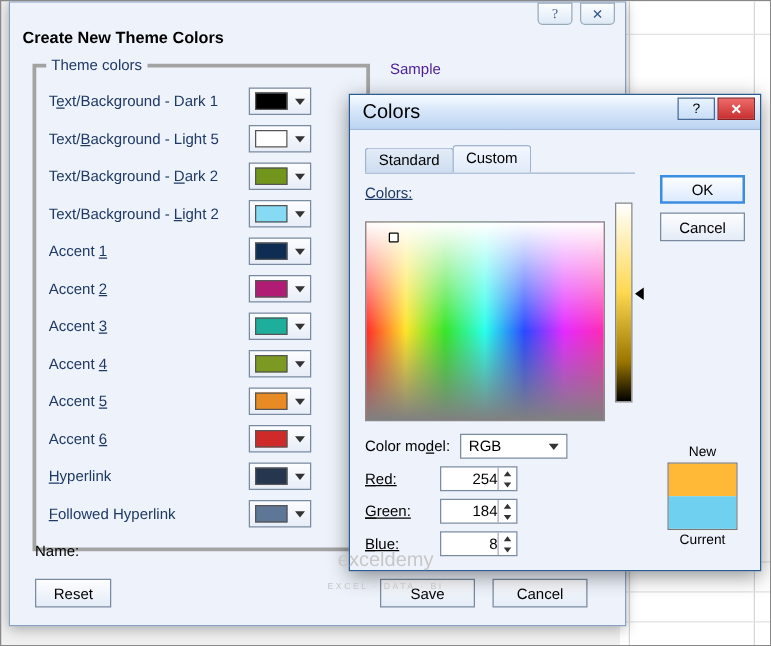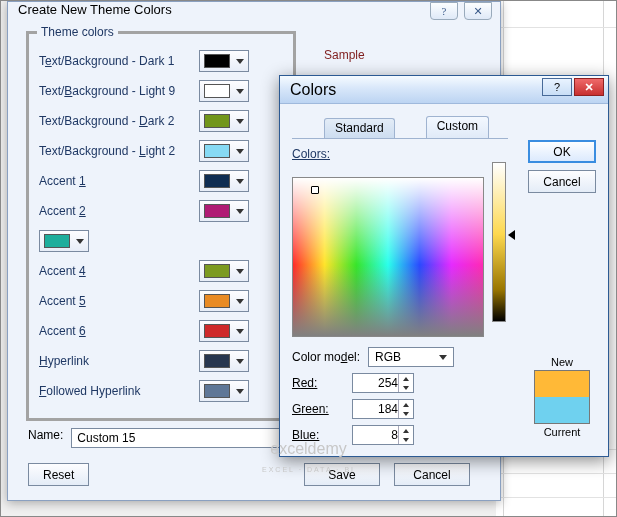--- a/index.html
+++ b/index.html
@@ -1,48 +1,48 @@
 <!DOCTYPE html>
 <html><head>
 <meta charset="utf-8">
 <style>
   * { box-sizing: border-box; margin: 0; padding: 0; font-family: "Segoe UI", Tahoma, sans-serif; }
   body { width: 617px; height: 517px; background: #f0f0f0; position: relative; overflow: hidden; font-size: 12px; border: 1px solid #888; }
 
   
   .dlg-theme { position: absolute; left: 6px; top: 0; width: 494px; height: 500px; background: #eef3fb; border: 1px solid #8aa0c0; box-shadow: 0 2px 10px rgba(0,0,0,.3); }
-  .dlg-title { padding: 0 10px 0 10px; font-size: 13px; }
+  .dlg-title { padding: 20px 10px 0 10px; font-size: 13px; font-weight: bold; }
   .dlg-titlebar-icons { position: absolute; right: 8px; top: 0; display: flex; gap: 6px; }
   .win-icon { width: 28px; height: 18px; border: 1px solid #9ab; border-radius: 0 0 4px 4px; background: linear-gradient(#fcfeff,#dfe9f7); display:flex; align-items:center; justify-content:center; font-family: "Segoe UI Symbol"; font-size:11px; color:#3a5a8a;}
   .group { border: 3px solid #a3a3a3; margin: 14px 0 0 18px; padding: 10px 10px 14px 10px; background: #eef3fb; position: relative; width: 270px;}
   .group-legend { position: absolute; top: -9px; left: 8px; background: #eef3fb; padding: 0 4px; color: #1f3864; }
   .row { display:flex; align-items:center; height: 26px; margin-top:4px;}
   .row-label { width: 160px; color:#1f3864; }
   .row-label .ul { text-decoration: underline; }
   .swatch-btn { width: 50px; height: 22px; border: 1px solid #7a8aa0; background: linear-gradient(#fdfdff,#e7edf7); display:flex; align-items:center; justify-content:space-between; padding: 2px 4px;}
   .swatch { width: 26px; height: 14px; border: 1px solid #555;}
   .caret { width: 0;height:0;border-left:4px solid transparent;border-right:4px solid transparent;border-top:5px solid #333;}
-  .sample-lbl { position:absolute; left: 316px; top: 46px; color:#7f1d1d;}
-  .nm-row { position:absolute; left: 20px; bottom: 52px; display:flex; align-items:flex-start; gap:8px;}
+  .sample-lbl { position:absolute; left: 304px; top: 46px; color:#4c1d95;}
+  .nm-row { position:absolute; left: 20px; bottom: 52px; display:flex; align-items:flex-end; gap:8px;}
   .nm-input { width: 210px; height: 20px; border:1px solid #7a8aa0; padding:1px 5px; background:#fff; font-size:12px;}
   .btn { height: 23px; padding: 0 14px; border:1px solid #7a8aa0; background:linear-gradient(#fdfdff,#e4ecf7); font-size:12px;}
   .btn-reset { position:absolute; left:20px; bottom:14px;margin-top:20px;}
   .btn-save { position:absolute; right:120px; bottom:14px; width:76px;}
   .btn-cancel1 { position:absolute; right:30px; bottom:14px; width:76px;}
 
   
   .dlg-colors { position:absolute; left:278px; top:74px; width:330px; height:382px; background:#eef3fb; border:1px solid #2c5a93; box-shadow:0 4px 16px rgba(0,0,0,.45);}
   .cdl-titlebar { height:28px; background:linear-gradient(#f6fbff,#d8e7fa 45%,#bcd4f2); border-bottom:1px solid #9fb9dc; position:relative; display:flex; align-items:center; padding-left:10px;}
   .cdl-title { font-size:16px;}
   .cdl-icons { position:absolute; right:4px; top:2px; display:flex; gap:2px;}
   .cdl-icons .wi { width:30px; height:18px; border:1px solid #486a98; background:linear-gradient(#e9f3ff,#c9def6); display:flex;align-items:center;justify-content:center;font-size:11px;}
   .cdl-icons .close{ background:linear-gradient(#ef6a6a,#c72f2f); color:#fff; border-color:#8e2020; font-weight:bold;}
   .cdl-body { padding: 8px 12px 0 12px; position:relative; height:352px;}
   .tabs { display:flex; align-items:flex-end; height:24px; margin-top:2px;}
-  .tab { height:22px; padding:2px 10px 0; border:1px solid #9fb3d0; border-bottom:none; background:linear-gradient(#f3f8ff,#e0eaf8); margin-right:-1px; border-radius:3px 3px 0 0; font-size:12px;margin-left:32px;}
+  .tab { height:22px; padding:2px 10px 0; border:1px solid #9fb3d0; border-bottom:none; background:linear-gradient(#f3f8ff,#e0eaf8); margin-right:-1px; border-radius:3px 3px 0 0; font-size:12px;}
   .tab.inactive{ background:linear-gradient(#e3ecf7,#cdddf0); height:20px; }
   .tab-panel { border-top:1px solid #9fb3d0; padding-top:8px; width:216px;}
   .colors-lbl{ color:#1f3864; font-size:12px; margin-bottom:16px;}
   .spectrum { width:192px; height:160px; border:1px solid #888; position:relative;
     background:
       linear-gradient(rgba(128,128,128,0) 0%, rgba(128,128,128,0) 55%, #808080 100%),
       linear-gradient(to bottom, #fff 0%, rgba(255,255,255,0) 55%),
       linear-gradient(to right, #ff2a2a, #ffe42a, #37e52a, #2affec, #2a49ff, #e52aff, #ff2ab3);
   }
   .cursor-dot{ position:absolute; width:8px; height:8px; border:1px solid #000; background:#fff; left:18px; top:8px; border-radius:1px;}
@@ -99,21 +99,21 @@
     <div class="group-legend">Theme colors</div>
     <div id="theme-rows">
         <div class="row">
           <span class="row-label"><span>T</span><span class="ul">e</span><span>xt/Background - Dark 1</span></span>
           <div class="swatch-btn">
             <span class="swatch" style="background:#000000"></span>
             <span class="caret"></span>
           </div>
         </div>
         <div class="row">
-          <span class="row-label"><span>Text/</span><span class="ul">B</span><span>ackground - Light 9</span></span>
+          <span class="row-label"><span>Text/</span><span class="ul">B</span><span>ackground - Light 5</span></span>
           <div class="swatch-btn">
             <span class="swatch" style="background:#ffffff"></span>
             <span class="caret"></span>
           </div>
         </div>
         <div class="row">
           <span class="row-label"><span>Text/Background - </span><span class="ul">D</span><span>ark 2</span></span>
           <div class="swatch-btn">
             <span class="swatch" style="background:#72961b"></span>
             <span class="caret"></span>
@@ -134,20 +134,21 @@
           </div>
         </div>
         <div class="row">
           <span class="row-label"><span>Accent </span><span class="ul">2</span><span></span></span>
           <div class="swatch-btn">
             <span class="swatch" style="background:#b01c74"></span>
             <span class="caret"></span>
           </div>
         </div>
         <div class="row">
+          <span class="row-label"><span>Accent </span><span class="ul">3</span><span></span></span>
           <div class="swatch-btn">
             <span class="swatch" style="background:#1eae9c"></span>
             <span class="caret"></span>
           </div>
         </div>
         <div class="row">
           <span class="row-label"><span>Accent </span><span class="ul">4</span><span></span></span>
           <div class="swatch-btn">
             <span class="swatch" style="background:#7c9a21"></span>
             <span class="caret"></span>
@@ -179,21 +180,20 @@
           <div class="swatch-btn">
             <span class="swatch" style="background:#5f7797"></span>
             <span class="caret"></span>
           </div>
         </div>
       </div>
   </fieldset>
 
   <div class="nm-row">
     <label><span class="ul">N</span><span>ame:</span></label>
-    <input class="nm-input" value="Custom 15" style="">
   </div>
 
   <button class="btn btn-reset"><span class="ul">R</span><span>eset</span></button>
   <button class="btn btn-save"><span class="ul">S</span><span>ave</span></button>
   <button class="btn btn-cancel1">Cancel</button>
 </div>
 
 <div class="dlg-colors">
   <div class="cdl-titlebar">
     <span class="cdl-title">Colors</span>

